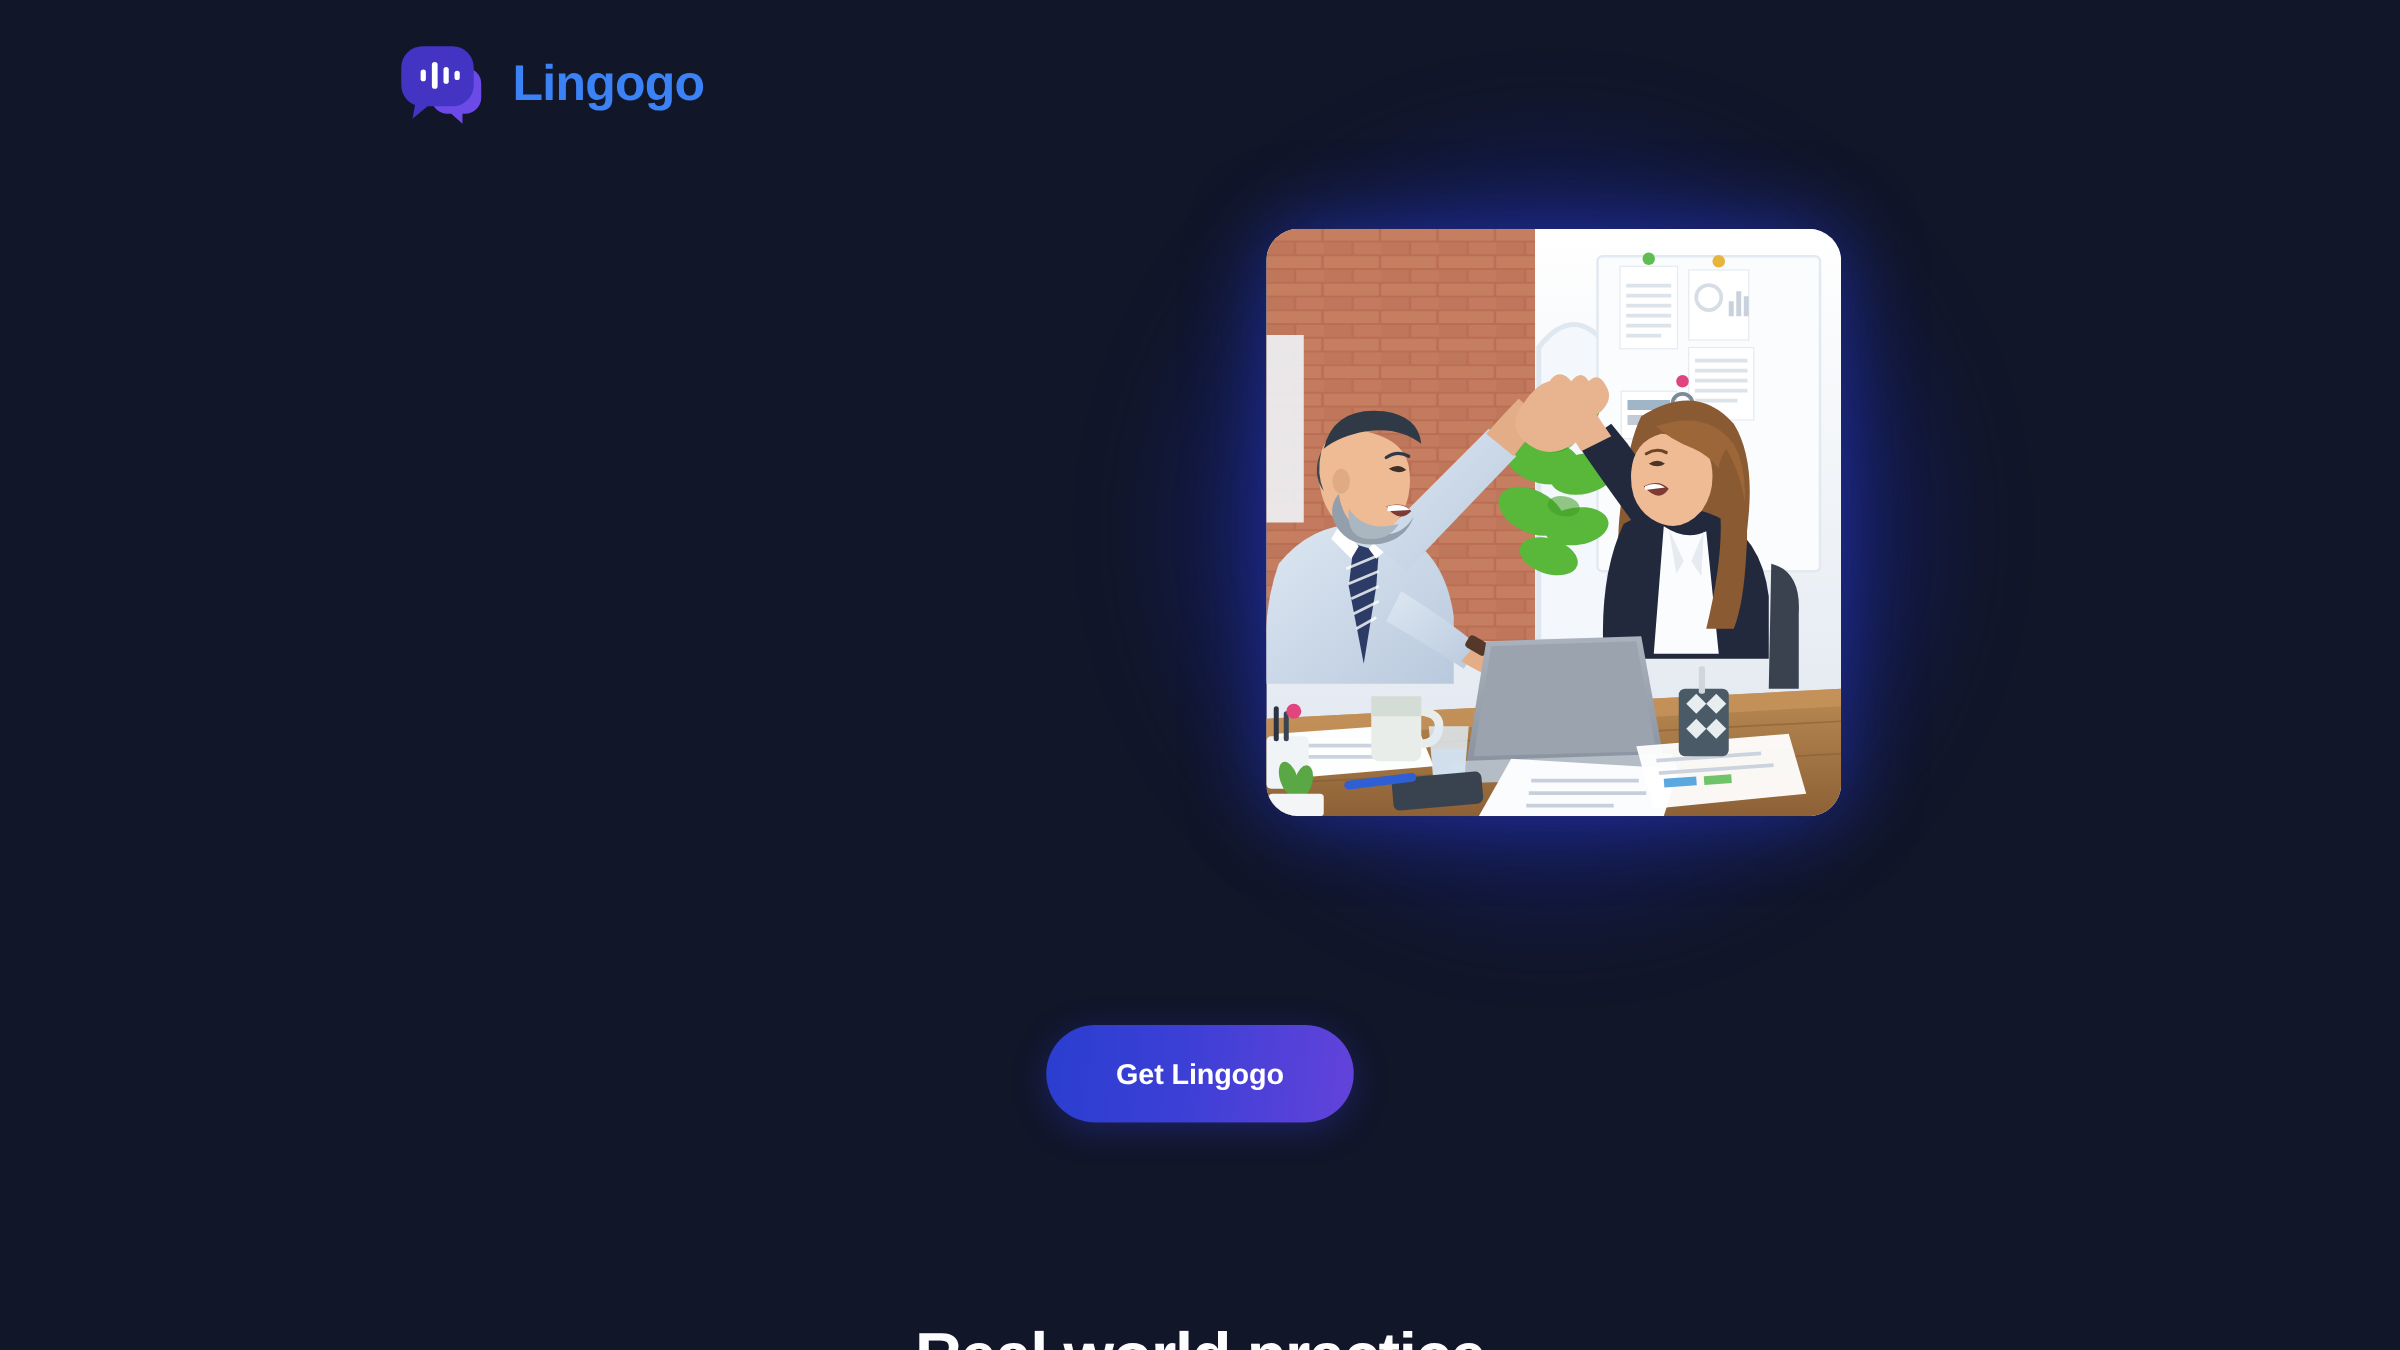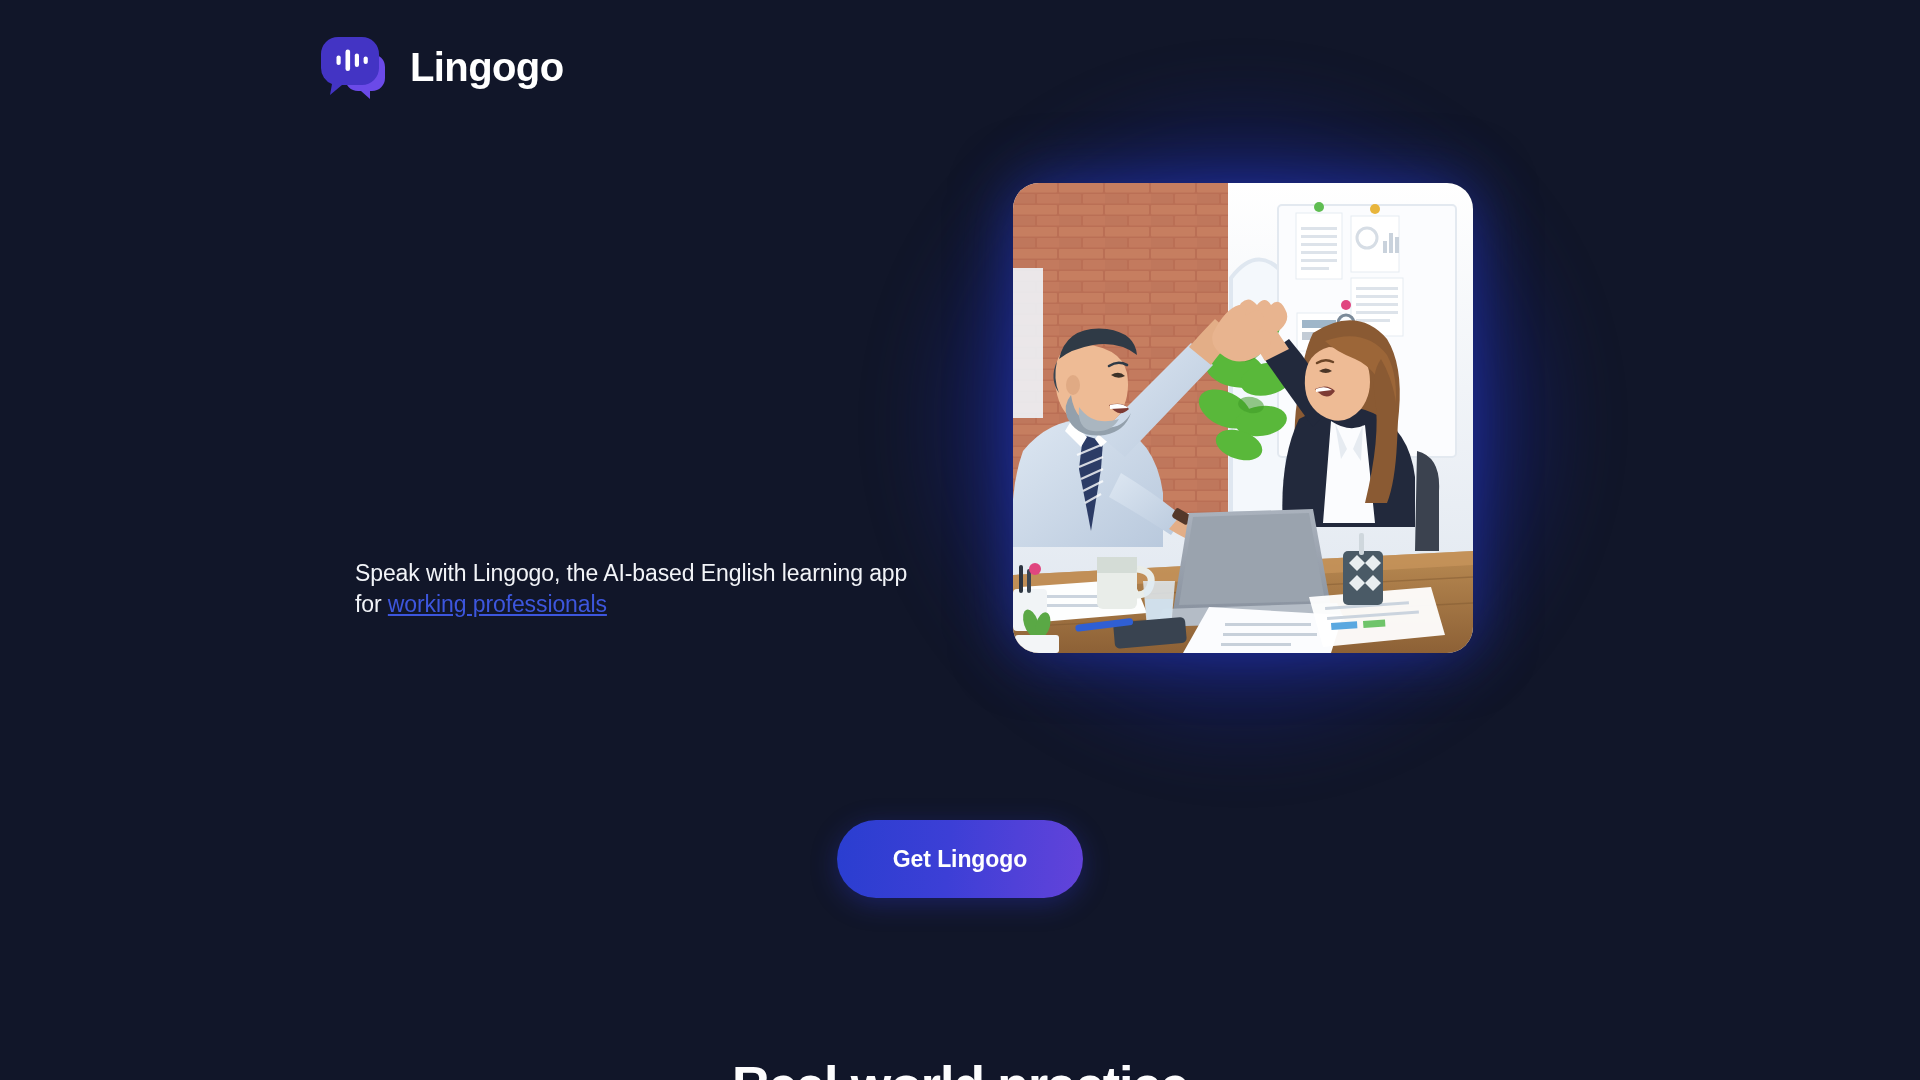--- a/index.html
+++ b/index.html
@@ -38,21 +38,21 @@
     width:70px;
     height:70px;
     position:relative;
     flex:none;
   }
   .logo-mark svg { display:block; width:70px; height:70px; }
 
   .brand-name {
     font-size:40px;
     font-weight:700;
-    color:#ffffff;
+    color:#3b82f6;
     letter-spacing:-0.6px;
     line-height:1;
     white-space:nowrap;
   }
 
   
   .hero {
     position:absolute;
     top:150px;
     left:0;
@@ -189,23 +189,20 @@
         </g>
       </svg>
     </span>
     <span class="brand-name">Lingogo</span>
   </a>
 </header>
 
 <section class="hero">
 
 
-  <p class="hero-sub">
-    <span>Speak with Lingogo, the AI-based English learning app for </span><a class="accent" href="#">working professionals</a>
-  </p>
 
   <div class="hero-visual">
     <div class="hero-glow"></div>
     <div class="hero-photo">
       <svg viewBox="0 0 460 470" xmlns="http://www.w3.org/2000/svg" preserveAspectRatio="xMidYMid slice" aria-hidden="true">
         <defs>
           <linearGradient id="winLight" x1="0" y1="0" x2="0" y2="1">
             <stop offset="0%" stop-color="#ffffff"></stop>
             <stop offset="100%" stop-color="#dfe6ef"></stop>
           </linearGradient>

